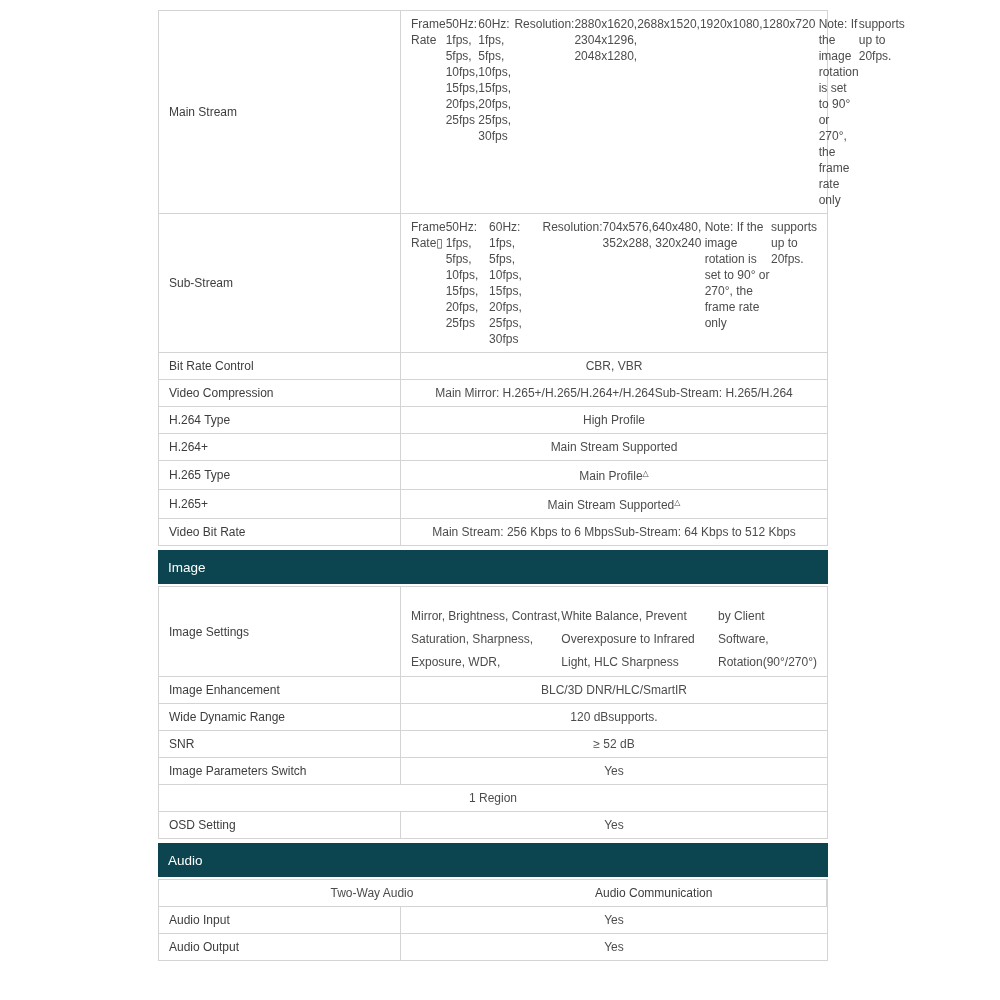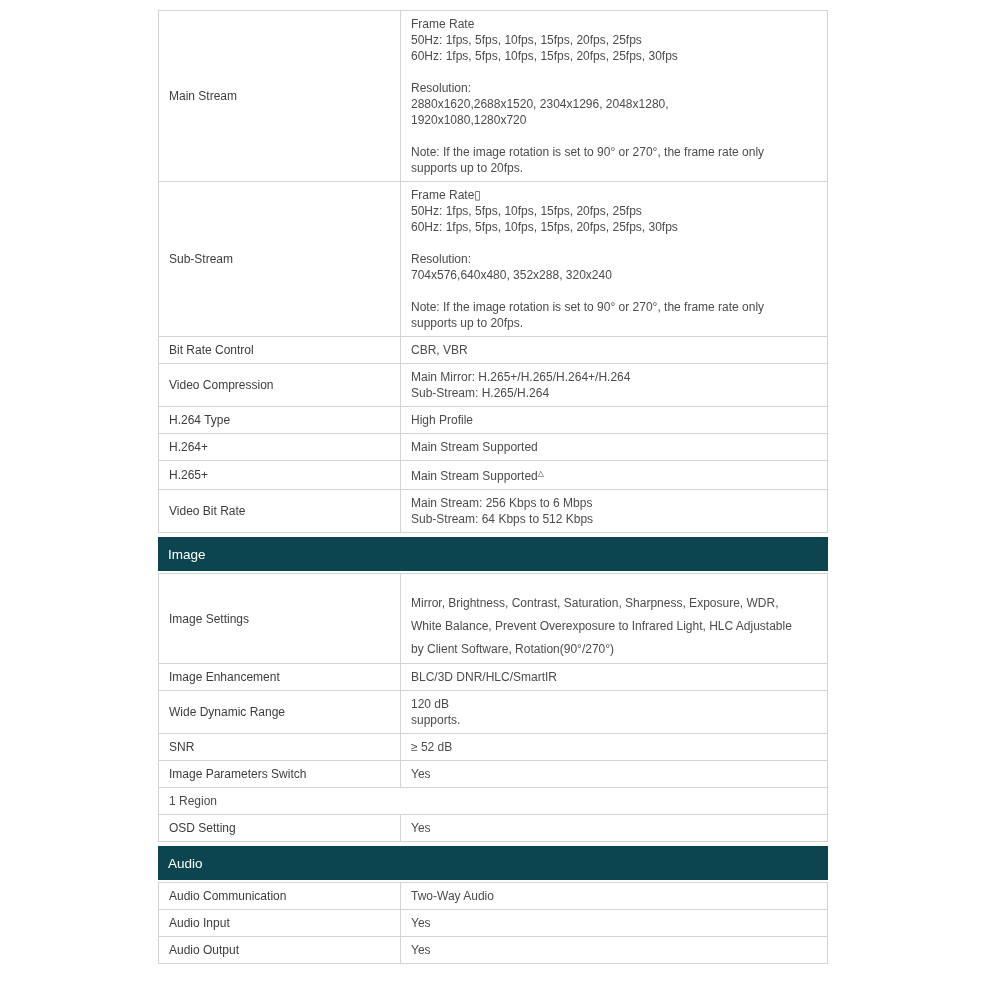--- a/index.html
+++ b/index.html
@@ -42,21 +42,21 @@
     flex: 0 0 242px;
     width: 242px;
     border-right: 1px solid var(--border-color);
     display: flex;
     align-items: center;
     color: var(--label-color);
   }
   .value-cell {
     flex: 1 1 auto;
     display: flex;
-    flex-direction: column;
+    flex-direction: row;
     justify-content: center;
   }
   .line { min-height: 16px; white-space: pre-wrap; }
   .spacious .value-cell { padding-top: 2px; padding-bottom: 2px; margin-top: 16px; }
   .spacious .line { line-height: 23px; min-height: 23px; }
   .sup {
     font-size: 8px;
     vertical-align: 4px;
     letter-spacing: 0;
   }
@@ -126,40 +126,46 @@
         <div class="line">High Profile</div>
       </div>
     </div>
     <div class="spec-row">
       <div class="cell label-cell">H.264+</div>
       <div class="cell value-cell">
         <div class="line">Main Stream Supported</div>
       </div>
     </div>
     <div class="spec-row">
+      <div class="cell label-cell">H.265 Type</div>
+      <div class="cell value-cell">
+        <div class="line"><span>Main Profile</span><span class="sup">△</span></div>
+      </div>
+    </div>
+    <div class="spec-row">
       <div class="cell label-cell">H.265+</div>
       <div class="cell value-cell">
         <div class="line"><span>Main Stream Supported</span><span class="sup">△</span></div>
       </div>
     </div>
     <div class="spec-row">
       <div class="cell label-cell">Video Bit Rate</div>
       <div class="cell value-cell">
         <div class="line">Main Stream: 256 Kbps to 6 Mbps</div>
         <div class="line">Sub-Stream: 64 Kbps to 512 Kbps</div>
       </div>
     </div>
     <div class="section-band">
       <span class="section-title">Image</span>
     </div>
     <div class="spec-row spacious">
       <div class="cell label-cell">Image Settings</div>
       <div class="cell value-cell">
         <div class="line">Mirror, Brightness, Contrast, Saturation, Sharpness, Exposure, WDR,</div>
-        <div class="line">White Balance, Prevent Overexposure to Infrared Light, HLC Adjustable</div>
+        <div class="line">White Balance, Prevent Overexposure to Infrared Light, HLC Sharpness</div>
         <div class="line">by Client Software, Rotation(90°/270°)</div>
       </div>
     </div>
     <div class="spec-row">
       <div class="cell label-cell">Image Enhancement</div>
       <div class="cell value-cell">
         <div class="line">BLC/3D DNR/HLC/SmartIR</div>
       </div>
     </div>
     <div class="spec-row">
@@ -189,24 +195,24 @@
     <div class="spec-row">
       <div class="cell label-cell">OSD Setting</div>
       <div class="cell value-cell">
         <div class="line">Yes</div>
       </div>
     </div>
     <div class="section-band">
       <span class="section-title">Audio</span>
     </div>
     <div class="spec-row">
+      <div class="cell value-cell">
+        <div class="line">Two-Way Audio</div>
+      </div>
       <div class="cell label-cell">Audio Communication</div>
-      <div class="cell value-cell">
-        <div class="line">Two-Way Audio</div>
-      </div>
     </div>
     <div class="spec-row">
       <div class="cell label-cell">Audio Input</div>
       <div class="cell value-cell">
         <div class="line">Yes</div>
       </div>
     </div>
     <div class="spec-row">
       <div class="cell label-cell">Audio Output</div>
       <div class="cell value-cell">

